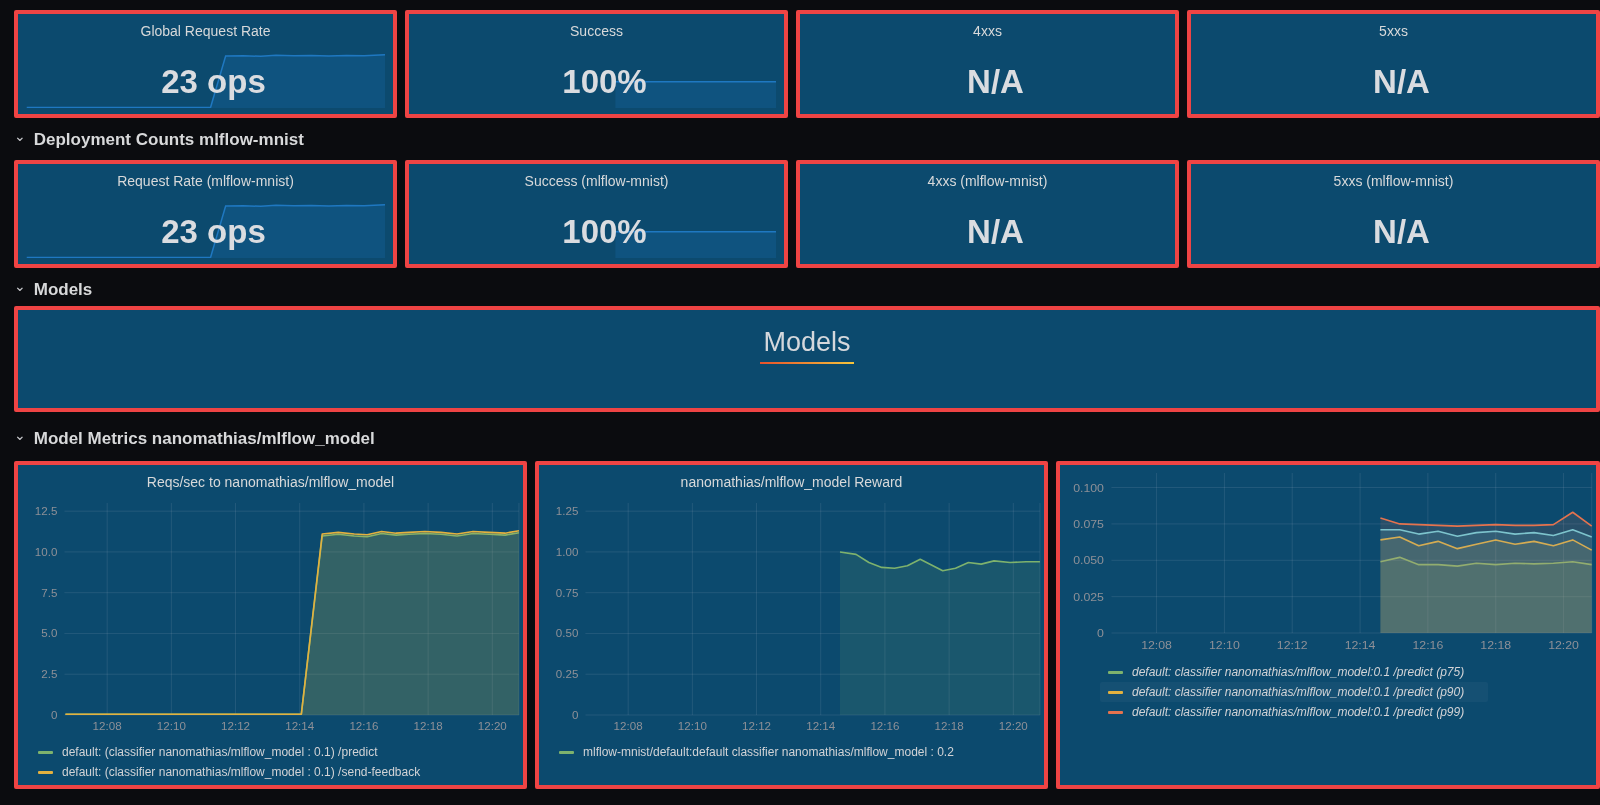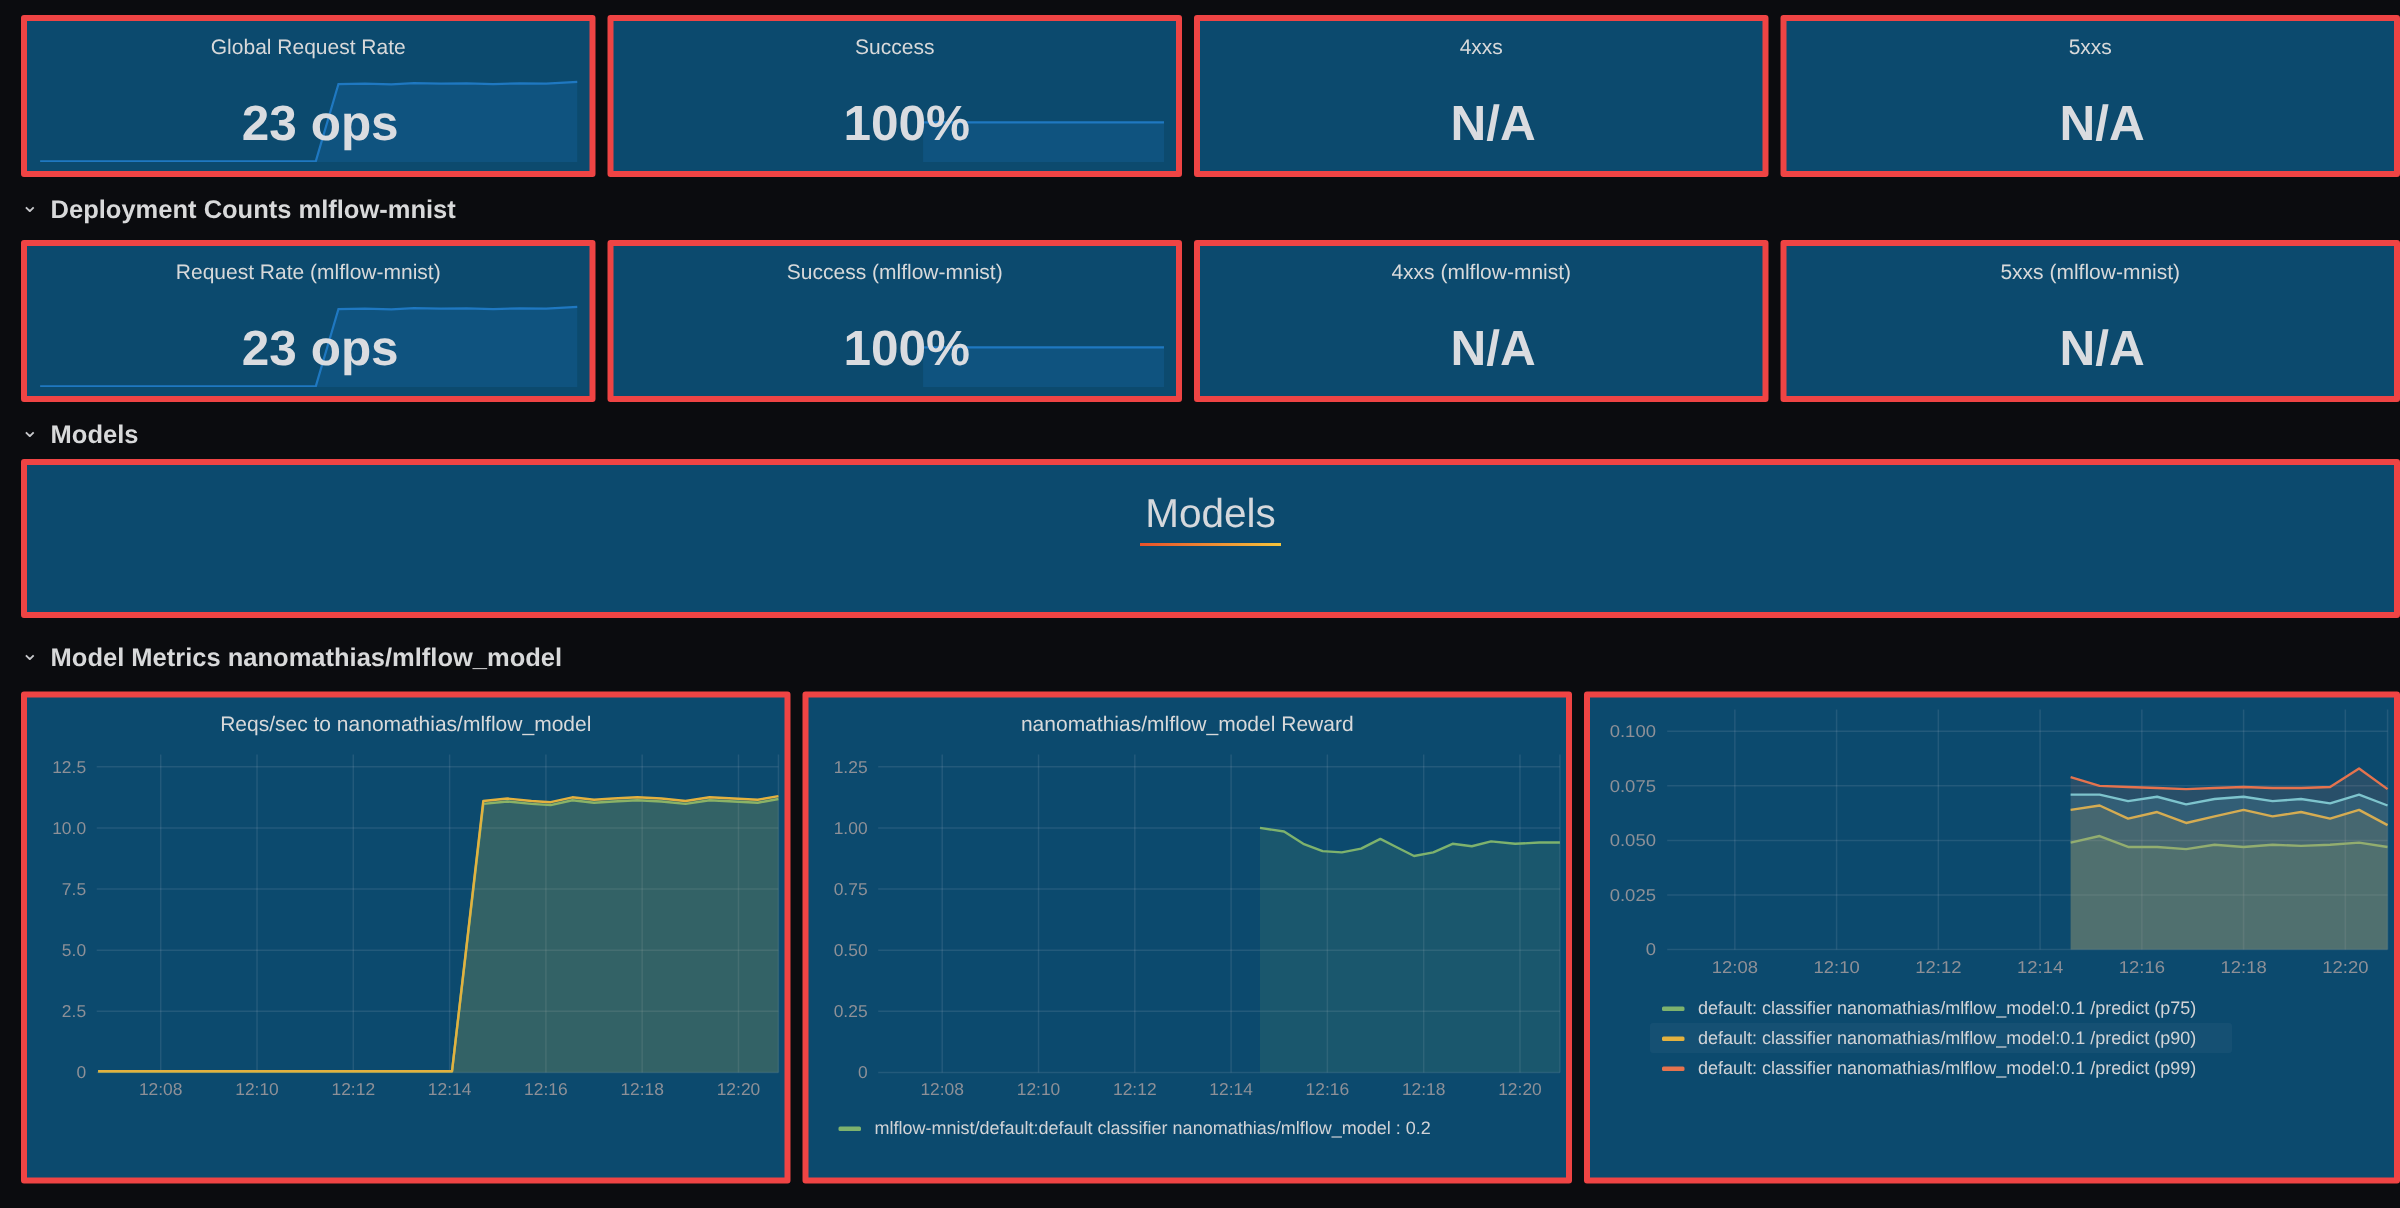--- a/index.html
+++ b/index.html
@@ -46,21 +46,21 @@
   .section-title { font-size:17px; font-weight:700; color:#d8d9da; margin-left:8px; white-space:nowrap; }
 
   .models-link {
     font-size:27px; color:#d5d8dc; text-decoration:none; cursor:pointer;
     padding:0 3px 4px; border-bottom:2px solid;
     border-image:linear-gradient(90deg, #e8502a, #f6c63c) 1;
   }
 
   .chart-body svg { display:block; width:100%; }
   .legend { margin-top:7px; padding-left:12px; font-size:12px; color:#d2d3d6; }
-  .legend.indent { padding-left:40px; margin-top:5px; }
+  .legend.indent { padding-left:40px; margin-top:5px;font-style:italic; }
   .legend-row { display:flex; align-items:center; height:20px; width:fit-content; padding:0 24px 0 8px; border-radius:2px; white-space:nowrap; cursor:pointer; }
   .legend.striped .legend-row:nth-child(even) { background:rgba(204,204,220,0.05); }
   .swatch { display:inline-block; width:15px; height:3px; border-radius:1px; margin-right:9px; flex:none; }
 </style>
 </head>
 <body>
 
 <div class="row4">
   <div class="panel stat">
     <div class="panel-title">Global Request Rate</div>
@@ -181,20 +181,30 @@
           <text x="278.94491525423734" y="235" text-anchor="middle" fill="#8e9097" font-size="11.5">12:14</text>
           <text x="342.50423728813564" y="235" text-anchor="middle" fill="#8e9097" font-size="11.5">12:16</text>
           <text x="406.06355932203394" y="235" text-anchor="middle" fill="#8e9097" font-size="11.5">12:18</text>
           <text x="469.62288135593224" y="235" text-anchor="middle" fill="#8e9097" font-size="11.5">12:20</text>
           <polygon points="46.95,219.18 280.53,219.18 301.19,40.94 317.08,39.31 332.97,40.94 345.68,41.76 359.98,38.50 374.28,40.13 387.00,39.31 402.89,38.50 418.78,39.31 434.67,40.94 450.56,38.50 466.44,39.31 482.33,40.13 496.00,37.68 496.00,220 46.95,220" fill="#7eb26d" fill-opacity="0.13" stroke="none"></polygon>
           <polyline points="46.95,219.18 280.53,219.18 301.19,40.94 317.08,39.31 332.97,40.94 345.68,41.76 359.98,38.50 374.28,40.13 387.00,39.31 402.89,38.50 418.78,39.31 434.67,40.94 450.56,38.50 466.44,39.31 482.33,40.13 496.00,37.68" fill="none" stroke="#7eb26d" stroke-width="1.6" stroke-linejoin="round" vector-effect="non-scaling-stroke"></polyline>
           <polygon points="46.95,219.18 280.53,219.18 301.19,38.98 317.08,37.35 332.97,38.98 345.68,39.80 359.98,36.54 374.28,38.17 387.00,37.35 402.89,36.54 418.78,37.35 434.67,38.98 450.56,36.54 466.44,37.35 482.33,38.17 496.00,35.72 496.00,220 46.95,220" fill="#e3b13f" fill-opacity="0.13" stroke="none"></polygon>
           <polyline points="46.95,219.18 280.53,219.18 301.19,38.98 317.08,37.35 332.97,38.98 345.68,39.80 359.98,36.54 374.28,38.17 387.00,37.35 402.89,36.54 418.78,37.35 434.67,38.98 450.56,36.54 466.44,37.35 482.33,38.17 496.00,35.72" fill="none" stroke="#e3b13f" stroke-width="1.6" stroke-linejoin="round" vector-effect="non-scaling-stroke"></polyline>
         </svg>
       </div>
+    <div class="legend">
+        <div class="legend-row">
+          <span class="swatch" style="background: rgb(126, 178, 109);"></span>
+          <span>default: (classifier nanomathias/mlflow_model : 0.1) /predict</span>
+        </div>
+        <div class="legend-row">
+          <span class="swatch" style="background: rgb(227, 177, 63);"></span>
+          <span>default: (classifier nanomathias/mlflow_model : 0.1) /send-feedback</span>
+        </div>
+      </div>
   </div>
   <div class="panel chart">
     <div class="panel-title">nanomathias/mlflow_model Reward</div>
     <div class="chart-body">
         <svg viewBox="0 0 500 240" preserveAspectRatio="none" style="height: 240px;">
           <g>
             <line x1="46" y1="220" x2="496" y2="220" stroke="rgba(204,204,220,0.12)" stroke-width="1" vector-effect="non-scaling-stroke"></line>
             <line x1="46" y1="179.23076923076923" x2="496" y2="179.23076923076923" stroke="rgba(204,204,220,0.12)" stroke-width="1" vector-effect="non-scaling-stroke"></line>
             <line x1="46" y1="138.46153846153845" x2="496" y2="138.46153846153845" stroke="rgba(204,204,220,0.12)" stroke-width="1" vector-effect="non-scaling-stroke"></line>
             <line x1="46" y1="97.69230769230771" x2="496" y2="97.69230769230771" stroke="rgba(204,204,220,0.12)" stroke-width="1" vector-effect="non-scaling-stroke"></line>

